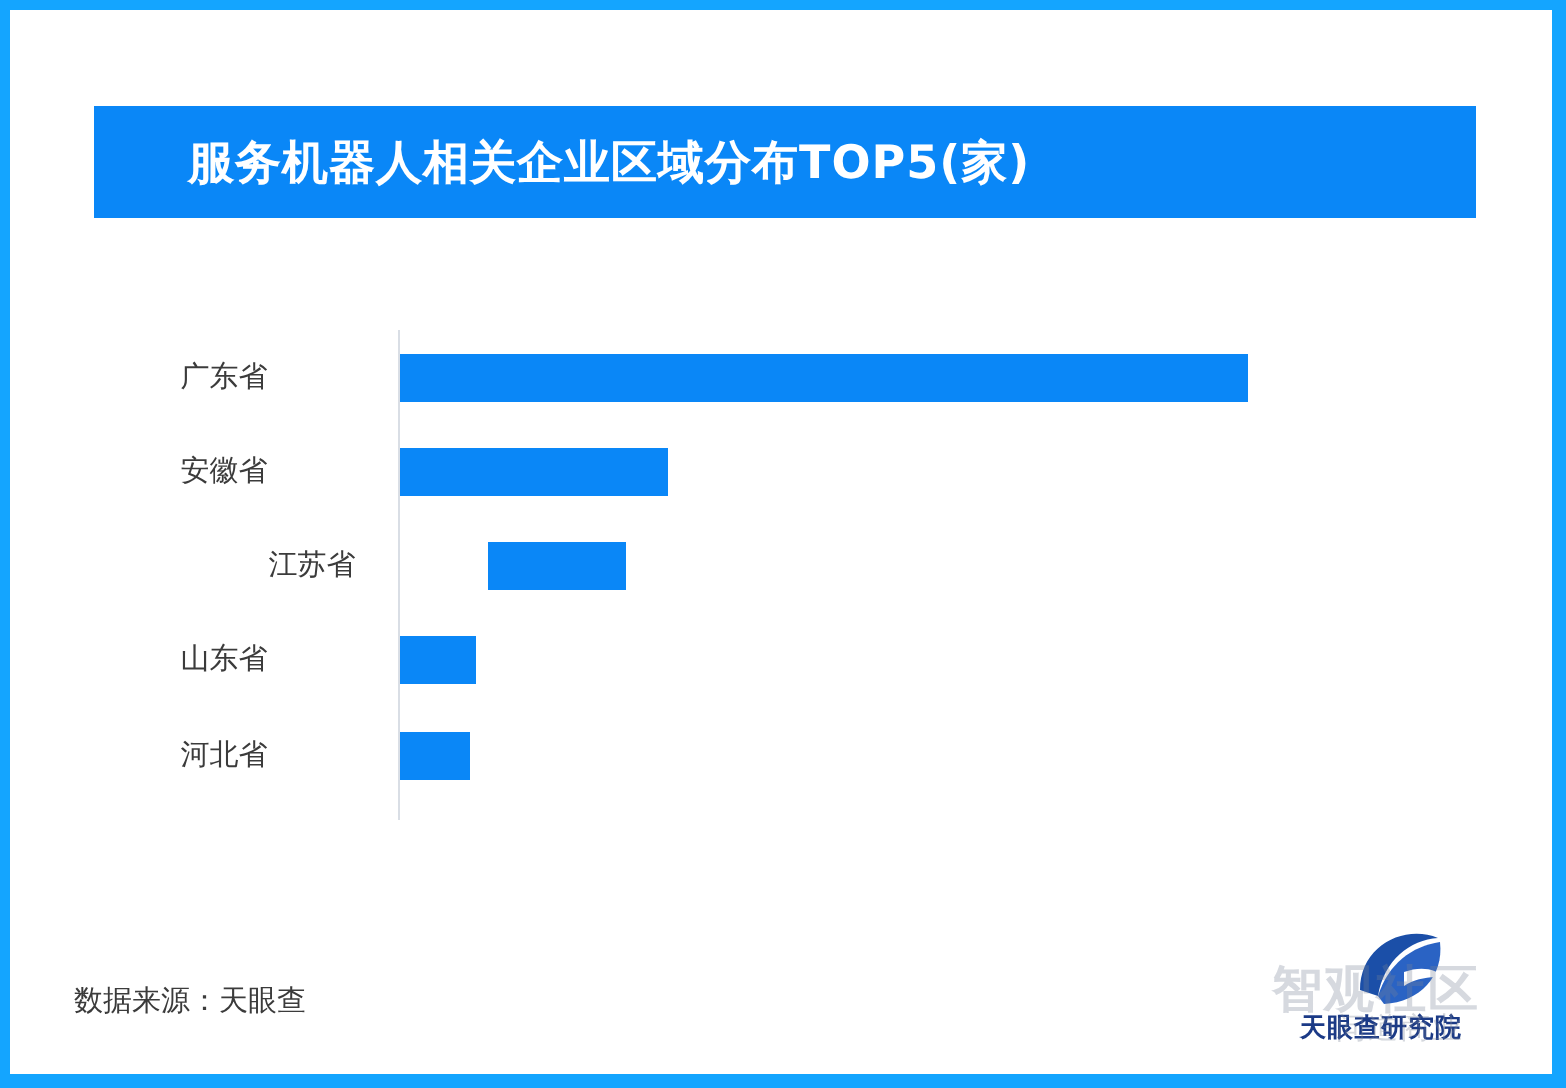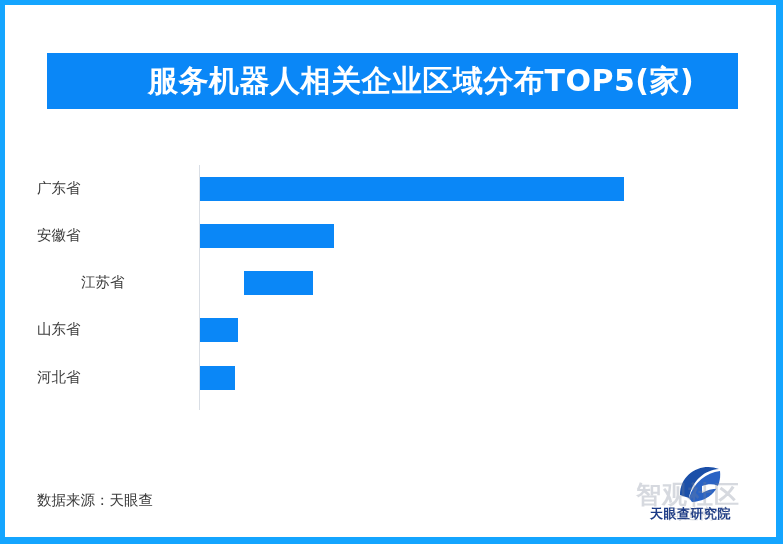--- a/index.html
+++ b/index.html
@@ -40,24 +40,24 @@
     top: 53px;
     width: 691px;
     height: 56px;
     background: #0A87F7;
     display: flex;
     align-items: center;
     box-sizing: border-box;
   }
   .title-text {
     color: #ffffff;
-    font-size: 30px;
+    font-size: 23px;
     font-weight: bold;
     letter-spacing: 0.5px;
-    padding-left: 101px;
+    padding-left: 47px;
     white-space: nowrap;
     font-family: "DejaVu Sans", "Liberation Sans", sans-serif;
   }
 
   
   .chart {
     position: absolute;
     left: 0;
     top: 155px;
     width: 783px;
@@ -76,21 +76,21 @@
     left: 0;
     width: 783px;
     height: 24px;
     display: block;
   }
   .row-label {
     position: absolute;
     right: 596px; 
     width: 150px;
     top: 2px;
-    text-align: left;
+    text-align: center;
     font-size: 14.5px;
     color: #3B3B3B;
     white-space: nowrap;
     font-family: "DejaVu Sans", "Liberation Sans", sans-serif;
   }
   .row-bar {
     position: absolute;
     left: 200px;
     top: 0;
     height: 24px;

